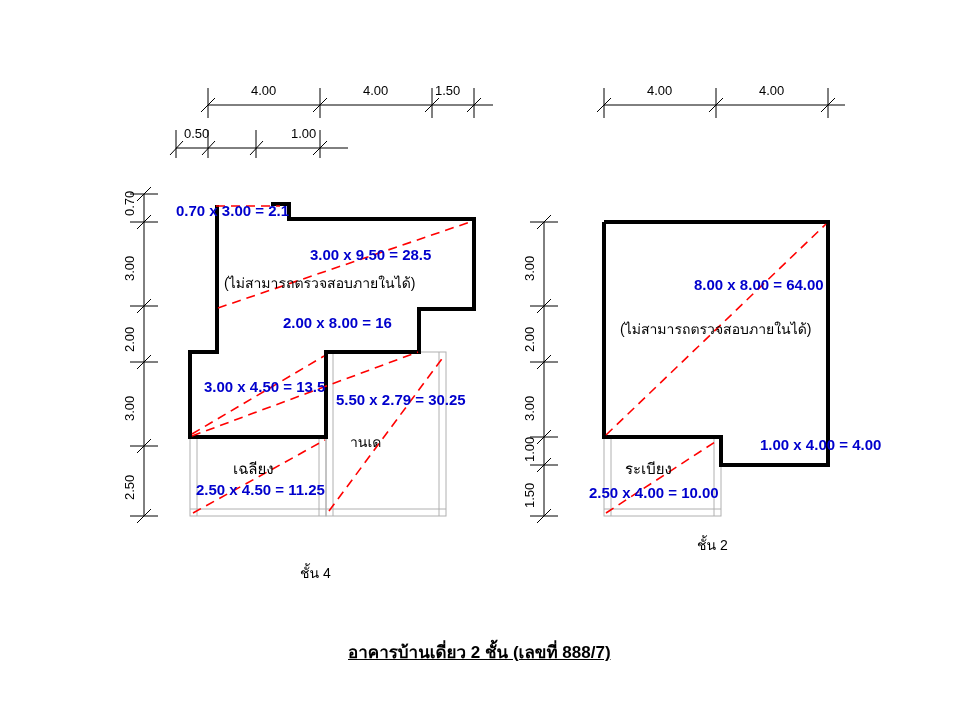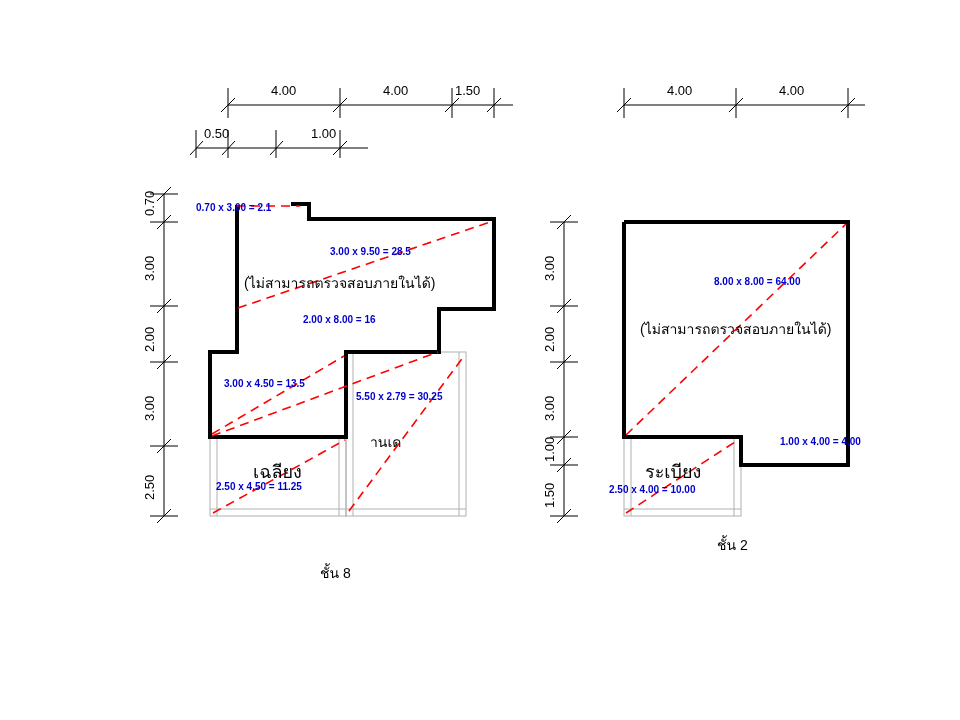--- a/index.html
+++ b/index.html
@@ -3,27 +3,27 @@
 <meta charset="utf-8">
 <style>
   html,body{margin:0;padding:0;}
   body{
     width:960px;height:720px;
     background:#ffffff;
     font-family:"Liberation Sans", sans-serif;
     position:relative;
     overflow:hidden;
   }
-  #stage{position:absolute;left:0;top:0;width:892px;height:720px;margin-left:20px;}
+  #stage{position:absolute;left:0;top:0;width:892px;height:720px;}
   .lbl{position:absolute;white-space:nowrap;}
   .dim{font-size:13px;color:#000;}
   .dim-v{font-size:13px;color:#000;transform:rotate(-90deg);transform-origin:left top;}
-  .blue{color:#0000cc;font-size:10px;font-weight:bold;}
+  .blue{color:#0000cc;font-size:15px;font-weight:bold;}
   .thai{color:#000;font-size:14px;}
-  .thai-sm{color:#000;font-size:18px;}
+  .thai-sm{color:#000;font-size:15px;}
   .floor{font-size:14px;color:#000;}
   .title{font-size:17px;color:#000;font-weight:bold;text-decoration:underline;}
   svg{position:absolute;left:0;top:0;}
 </style>
 </head>
 <body>
 
 <div id="stage">
 
   <svg width="960" height="720">
@@ -146,34 +146,35 @@
   <div class="lbl blue" style="left:310px;top:246px;">3.00 x 9.50 = 28.5</div>
   <div class="lbl blue" style="left:283px;top:314px;">2.00 x 8.00 = 16</div>
   <div class="lbl blue" style="left:204px;top:378px;">3.00 x 4.50 = 13.5</div>
   <div class="lbl blue" style="left:336px;top:391px;">5.50 x 2.79 = 30.25</div>
   <div class="lbl blue" style="left:196px;top:481px;">2.50 x 4.50 = 11.25</div>
 
   <div class="lbl thai" style="left:224px;top:272px;">(ไม่สามารถตรวจสอบภายในได้)</div>
   <div class="lbl thai" style="left:350px;top:431px;">านเด</div>
   <div class="lbl thai-sm" style="left:233px;top:457px;">เฉลียง</div>
 
-  <div class="lbl floor" style="left:300px;top:562px;">ชั้น 8</div>
+  <div class="lbl floor" style="left:300px;top:562px;">ชั้น 4</div>
 
   <div class="lbl dim" style="left:647px;top:83px;">4.00</div>
   <div class="lbl dim" style="left:759px;top:83px;">4.00</div>
 
   <div class="lbl dim-v" style="left:522px;top:281px;">3.00</div>
   <div class="lbl dim-v" style="left:522px;top:352px;">2.00</div>
   <div class="lbl dim-v" style="left:522px;top:421px;">3.00</div>
   <div class="lbl dim-v" style="left:522px;top:462px;">1.00</div>
   <div class="lbl dim-v" style="left:522px;top:508px;">1.50</div>
 
   <div class="lbl blue" style="left:694px;top:276px;">8.00 x 8.00 = 64.00</div>
   <div class="lbl blue" style="left:760px;top:436px;">1.00 x 4.00 = 4.00</div>
   <div class="lbl blue" style="left:589px;top:484px;">2.50 x 4.00 = 10.00</div>
 
   <div class="lbl thai" style="left:620px;top:318px;">(ไม่สามารถตรวจสอบภายในได้)</div>
   <div class="lbl thai-sm" style="left:625px;top:457px;">ระเบียง</div>
 
   <div class="lbl floor" style="left:697px;top:534px;">ชั้น 2</div>
 
+  <div class="lbl title" style="left:348px;top:638px;">อาคารบ้านเดี่ยว 2 ชั้น (เลขที่ 888/7)</div>
 
 </div>
 
 </body></html>

